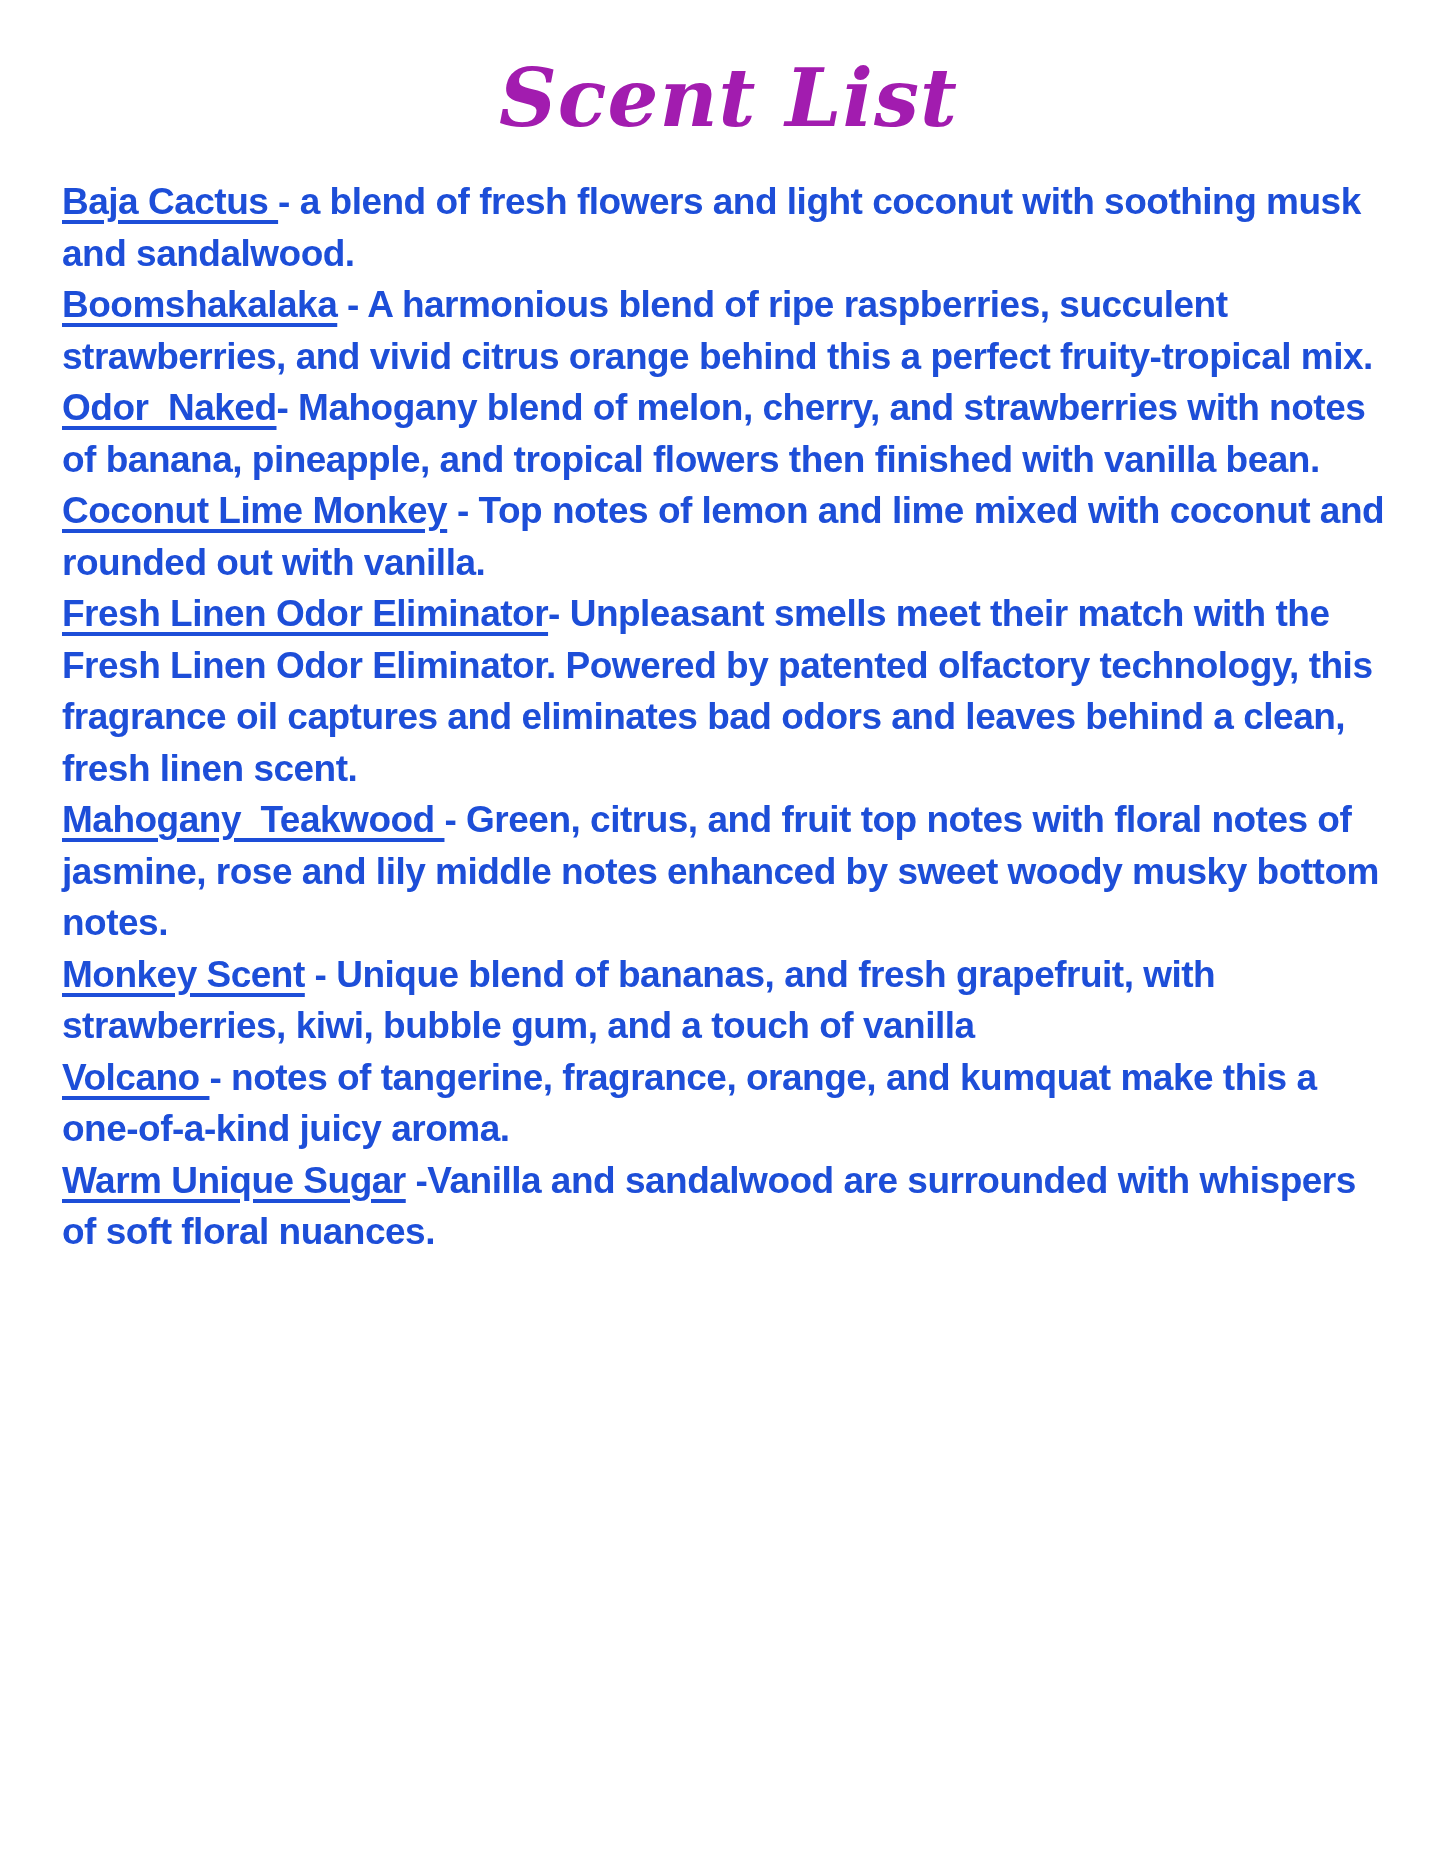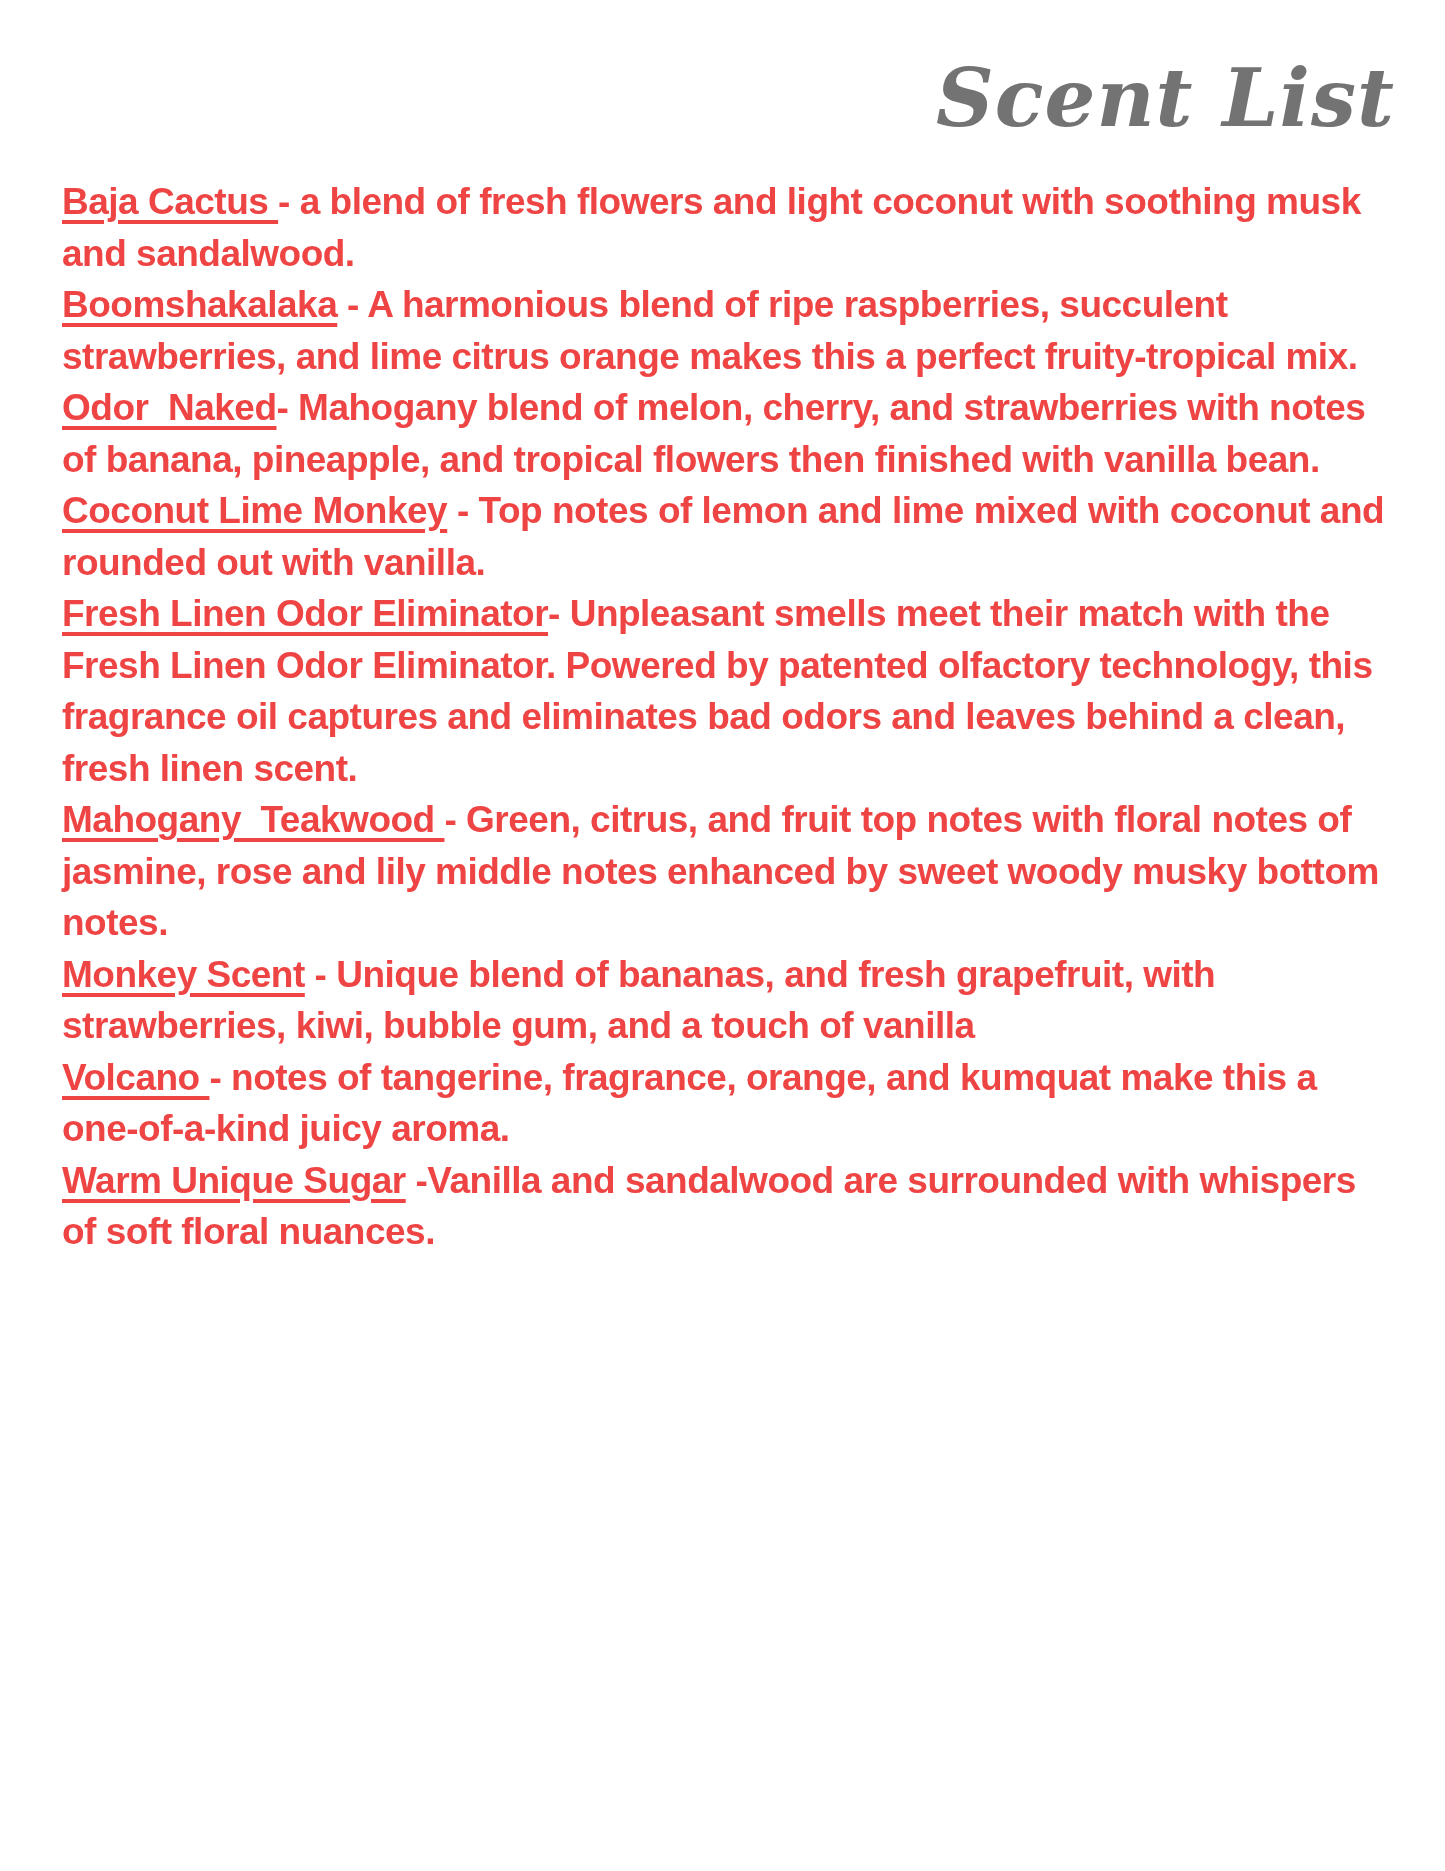--- a/index.html
+++ b/index.html
@@ -16,49 +16,49 @@
     height: 100%;
     padding: 42px 50px 0 62px;
     background: #ffffff;
   }
   .title {
     font-family: "DejaVu Serif", serif;
     font-style: italic;
     font-weight: 700;
     font-size: 80px;
     line-height: 112px;
-    text-align: right;
+    text-align: center;
     letter-spacing: 1px;
-    color: #737373;
+    color: #a21caf;
     margin-bottom: 22px;
   }
   .scent-list { width: 100%; }
   .scent {
     font-weight: 700;
     font-size: 37px;
     line-height: 51.5px;
     letter-spacing: -0.5px;
     white-space: pre-wrap;
-    color: #ef4444;
+    color: #1d4ed8;
   }
   .scent-name {
     text-decoration: underline;
     text-decoration-thickness: 4px;
     text-underline-offset: 6px;
   }
 </style>
 </head>
 <body>
 
 <div class="page">
   <h1 class="title">Scent List</h1>
 
   <div class="scent-list">
     <p class="scent"><span class="scent-name">Baja Cactus </span><span>- a blend of fresh flowers and light coconut with soothing musk and sandalwood.</span></p>
-    <p class="scent"><span class="scent-name">Boomshakalaka</span><span> - A harmonious blend of ripe raspberries, succulent strawberries, and lime citrus orange makes this a perfect fruity-tropical mix.</span></p>
+    <p class="scent"><span class="scent-name">Boomshakalaka</span><span> - A harmonious blend of ripe raspberries, succulent strawberries, and vivid citrus orange behind this a perfect fruity-tropical mix.</span></p>
     <p class="scent"><span class="scent-name">Odor  Naked</span><span>- Mahogany blend of melon, cherry, and strawberries with notes of banana, pineapple, and tropical flowers then finished with vanilla bean.</span></p>
     <p class="scent"><span class="scent-name">Coconut Lime Monkey</span><span> - Top notes of lemon and lime mixed with coconut and rounded out with vanilla.</span></p>
     <p class="scent"><span class="scent-name">Fresh Linen Odor Eliminator</span><span>- Unpleasant smells meet their match with the Fresh Linen Odor Eliminator. Powered by patented olfactory technology, this fragrance oil captures and eliminates bad odors and leaves behind a clean, fresh linen scent.</span></p>
     <p class="scent"><span class="scent-name">Mahogany  Teakwood </span><span>- Green, citrus, and fruit top notes with floral notes of jasmine, rose and lily middle notes enhanced by sweet woody musky bottom notes.</span></p>
     <p class="scent"><span class="scent-name">Monkey Scent</span><span> - Unique blend of bananas, and fresh grapefruit, with strawberries, kiwi, bubble gum, and a touch of vanilla</span></p>
     <p class="scent"><span class="scent-name">Volcano </span><span>- notes of tangerine, fragrance, orange, and kumquat make this a one-of-a-kind juicy aroma.</span></p>
     <p class="scent"><span class="scent-name">Warm Unique Sugar</span><span> -Vanilla and sandalwood are surrounded with whispers of soft floral nuances.</span></p>
   </div>
 </div>
 

